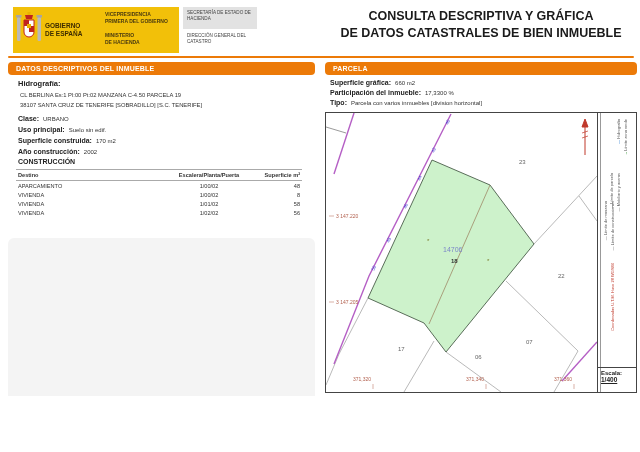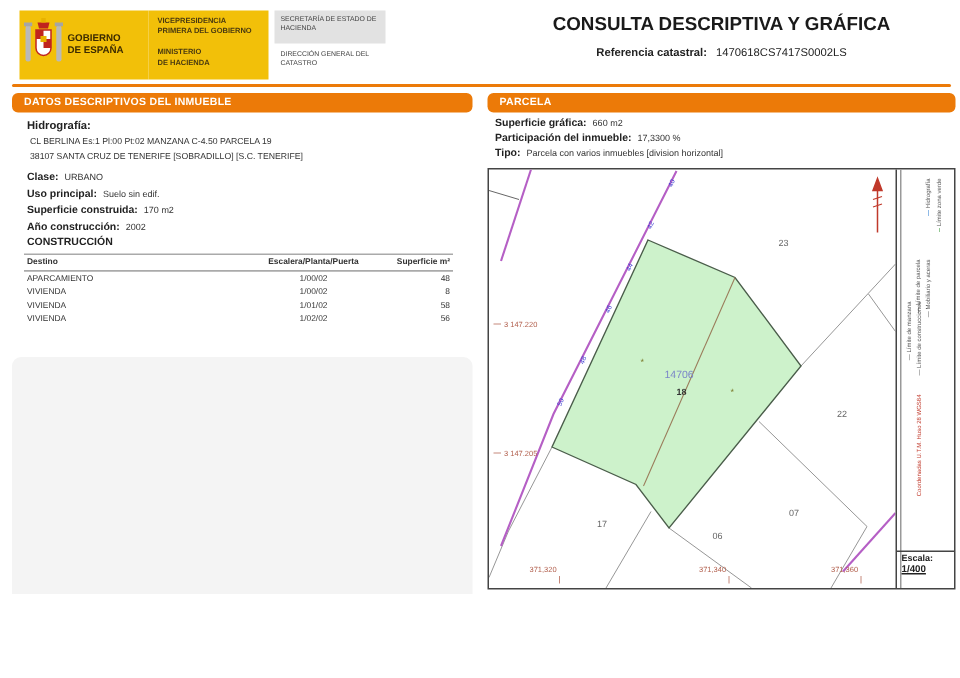--- a/index.html
+++ b/index.html
@@ -105,23 +105,21 @@
       <div class="min-line">DE HACIENDA</div>
     </div>
     <div class="gov-right">
       <div class="sec-box">SECRETARÍA DE ESTADO DE HACIENDA</div>
       <div class="dir-box">DIRECCIÓN GENERAL DEL CATASTRO</div>
     </div>
   </div>
 
   <div class="title-block">
     <div class="title-l1">CONSULTA DESCRIPTIVA Y GRÁFICA</div>
-    <div class="ref-line">
-      <b>Referencia catastral:</b><span>1470618CS7417S0002LS</span>
-    </div>
+    <div class="title-l2">DE DATOS CATASTRALES DE BIEN INMUEBLE</div>
   </div>
 
   <div class="orange-rule"></div>
 
   <div class="bar" id="bar-left">DATOS DESCRIPTIVOS DEL INMUEBLE</div>
   <div class="loc-title">Hidrografía:</div>
   <div class="addr1">CL BERLINA Es:1 Pl:00 Pt:02 MANZANA C-4.50 PARCELA 19</div>
   <div class="addr2">38107 SANTA CRUZ DE TENERIFE [SOBRADILLO] [S.C. TENERIFE]</div>
 
   <div class="field-row" style="top:115px">

